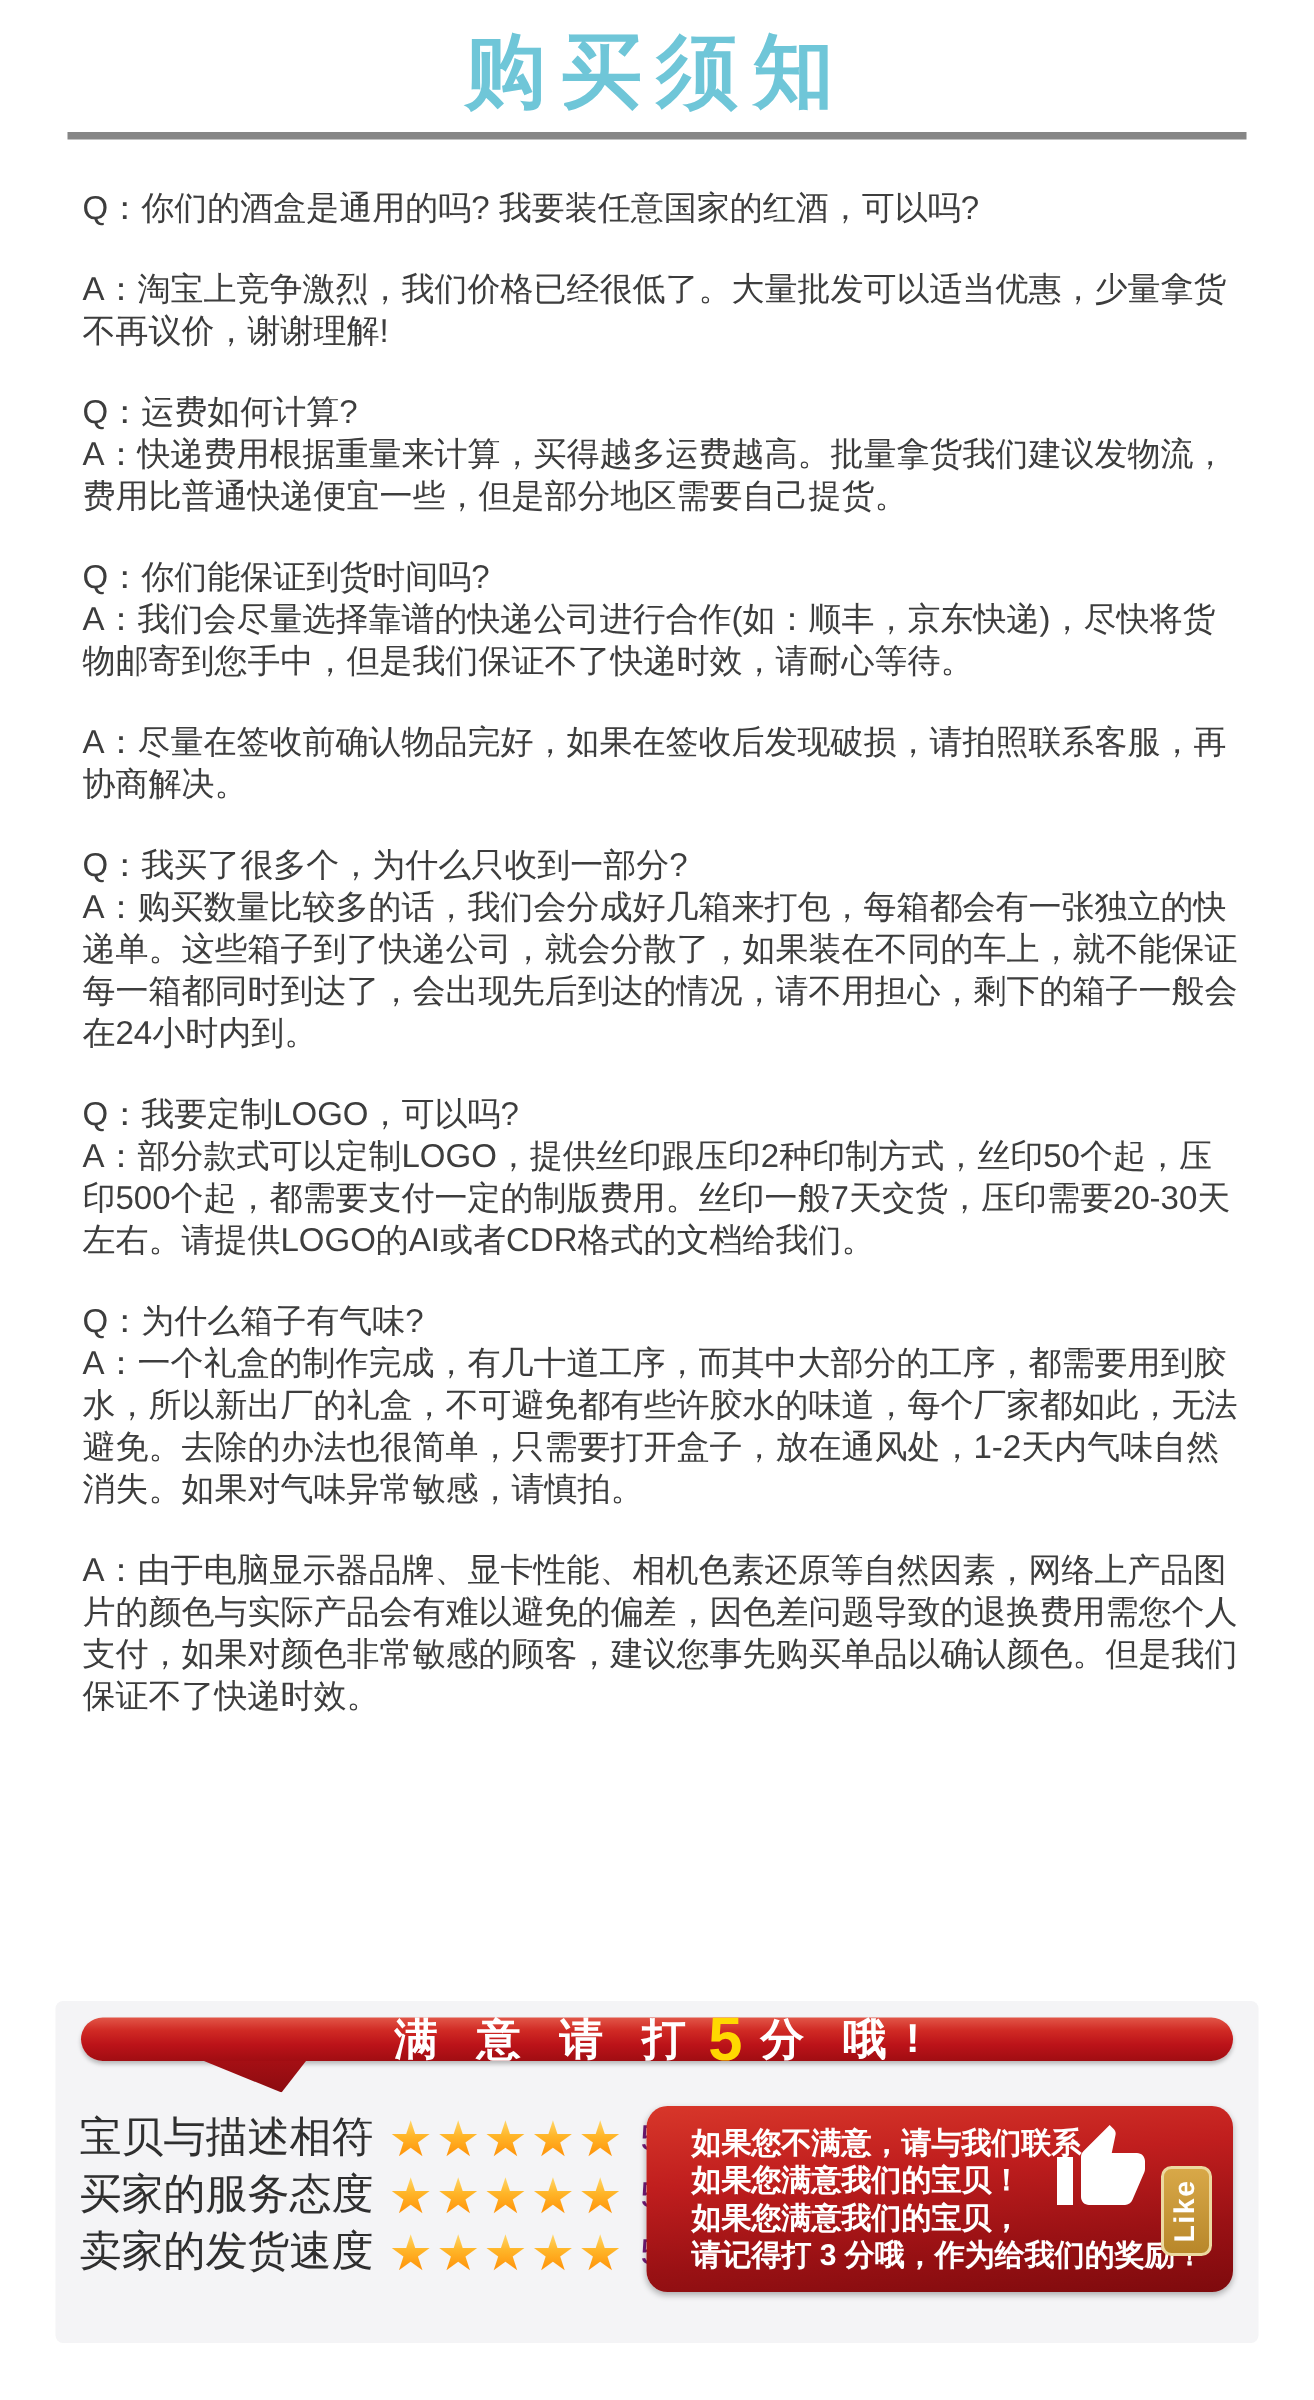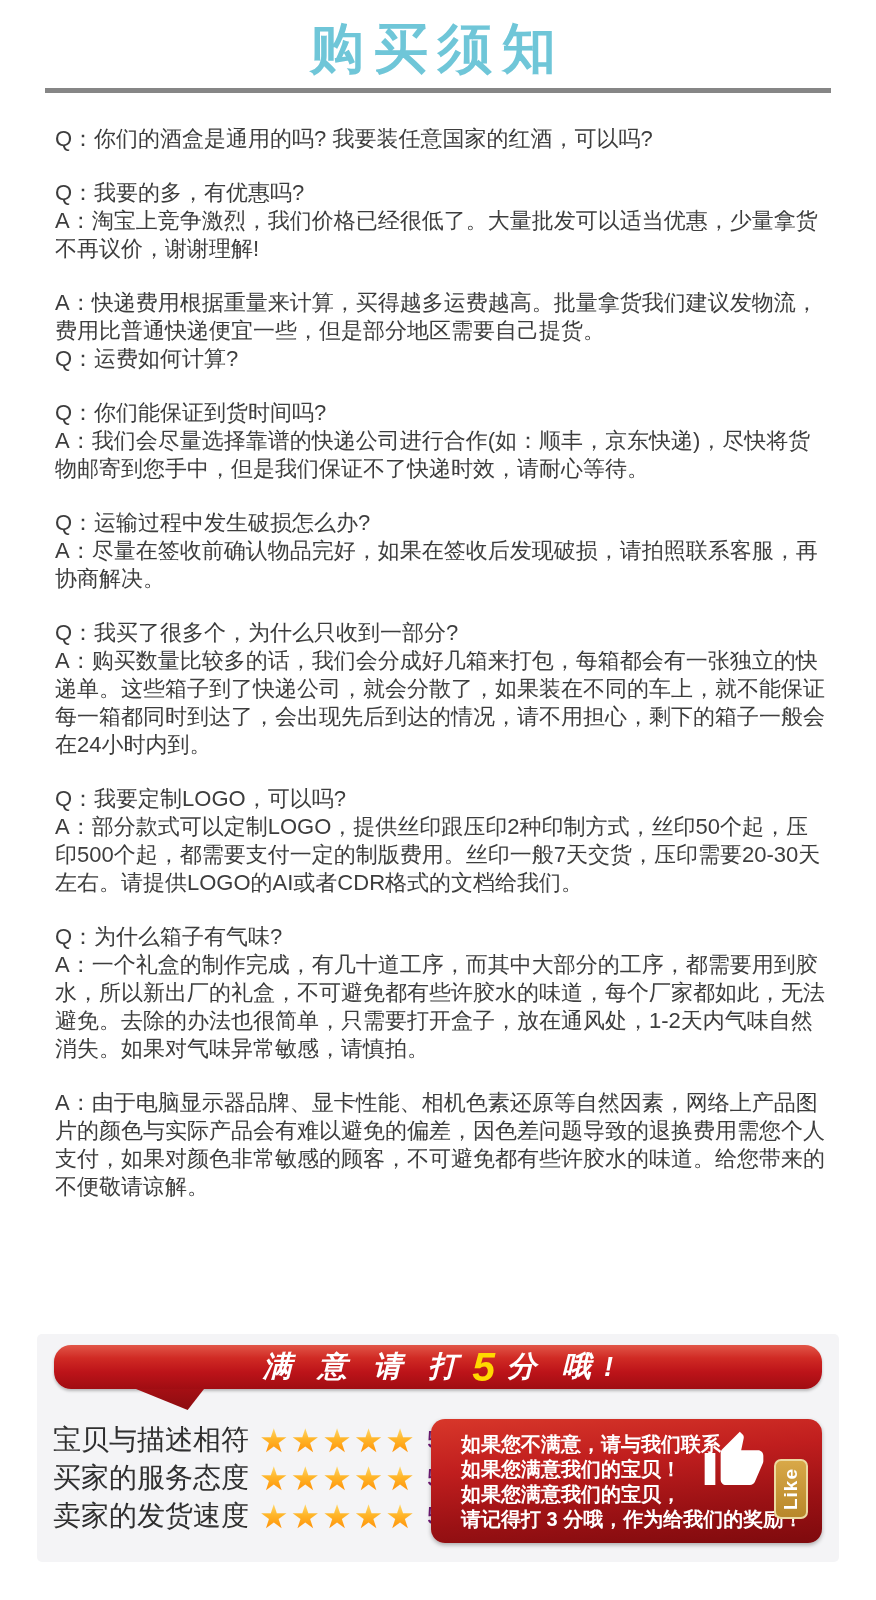--- a/index.html
+++ b/index.html
@@ -46,30 +46,29 @@
     left: 37px;
     top: 1334px;
     width: 802px;
     height: 228px;
     background: #f4f4f6;
     border-radius: 5px;
   }
   .banner {
     position: relative;
     margin: 11px 17px 0 17px;
-    height: 44px;
+    height: 29px;
     border-radius: 17px;
     background: linear-gradient(180deg, #e25648 0%, #d02a24 30%, #bc1319 62%, #a00d12 100%);
     box-shadow: 0 2px 3px rgba(0,0,0,0.25);
     display: flex;
     align-items: center;
     justify-content: center;
     color: #ffffff;
     font-weight: 700;
-    font-style: italic;
   }
   .banner-prefix, .banner-suffix { font-size: 29px; letter-spacing: 9px; }
   .banner-score {
     color: #ffd800;
     font-size: 41px;
     font-weight: 700;
     margin: 0 12px 0 6px;
     line-height: 1;
   }
   .banner-exclaim { font-size: 27px; margin-left: 4px; letter-spacing: 0; }
@@ -158,49 +157,47 @@
   <div class="header">
     <h1 class="page-title">购买须知</h1>
     <div class="divider"></div>
   </div>
 
   <div class="faq">
     <div class="faq-item">
       <p>Q：你们的酒盒是通用的吗? 我要装任意国家的红酒，可以吗?</p>
     </div>
     <div class="faq-item">
-      <p>Q：我要的多，有优惠吗?</p>
       <p>A：淘宝上竞争激烈，我们价格已经很低了。大量批发可以适当优惠，少量拿货不再议价，谢谢理解!</p>
     </div>
     <div class="faq-item">
+      <p>Q：运费如何计算?</p>
       <p>A：快递费用根据重量来计算，买得越多运费越高。批量拿货我们建议发物流，费用比普通快递便宜一些，但是部分地区需要自己提货。</p>
-      <p>Q：运费如何计算?</p>
     </div>
     <div class="faq-item">
       <p>Q：你们能保证到货时间吗?</p>
       <p>A：我们会尽量选择靠谱的快递公司进行合作(如：顺丰，京东快递)，尽快将货物邮寄到您手中，但是我们保证不了快递时效，请耐心等待。</p>
     </div>
     <div class="faq-item">
-      <p>Q：运输过程中发生破损怎么办?</p>
       <p>A：尽量在签收前确认物品完好，如果在签收后发现破损，请拍照联系客服，再协商解决。</p>
     </div>
     <div class="faq-item">
       <p>Q：我买了很多个，为什么只收到一部分?</p>
       <p>A：购买数量比较多的话，我们会分成好几箱来打包，每箱都会有一张独立的快递单。这些箱子到了快递公司，就会分散了，如果装在不同的车上，就不能保证每一箱都同时到达了，会出现先后到达的情况，请不用担心，剩下的箱子一般会在24小时内到。</p>
     </div>
     <div class="faq-item">
       <p>Q：我要定制LOGO，可以吗?</p>
       <p>A：部分款式可以定制LOGO，提供丝印跟压印2种印制方式，丝印50个起，压印500个起，都需要支付一定的制版费用。丝印一般7天交货，压印需要20-30天左右。请提供LOGO的AI或者CDR格式的文档给我们。</p>
     </div>
     <div class="faq-item">
       <p>Q：为什么箱子有气味?</p>
       <p>A：一个礼盒的制作完成，有几十道工序，而其中大部分的工序，都需要用到胶水，所以新出厂的礼盒，不可避免都有些许胶水的味道，每个厂家都如此，无法避免。去除的办法也很简单，只需要打开盒子，放在通风处，1-2天内气味自然消失。如果对气味异常敏感，请慎拍。</p>
     </div>
     <div class="faq-item">
-      <p>A：由于电脑显示器品牌、显卡性能、相机色素还原等自然因素，网络上产品图片的颜色与实际产品会有难以避免的偏差，因色差问题导致的退换费用需您个人支付，如果对颜色非常敏感的顾客，不可避免都有些许胶水的味道。给您带来的不便敬请谅解。</p>
+      <p>A：由于电脑显示器品牌、显卡性能、相机色素还原等自然因素，网络上产品图片的颜色与实际产品会有难以避免的偏差，因色差问题导致的退换费用需您个人支付，如果对颜色非常敏感的顾客，建议您事先购买单品以确认颜色。但是我们保证不了快递时效。</p>
     </div>
   </div>
 
   <div class="rating-panel">
 
     <div class="banner">
       <span class="banner-prefix">满 意 请 打</span>
       <span class="banner-score">5</span>
       <span class="banner-suffix">分 哦</span>
       <span class="banner-exclaim">!</span>

